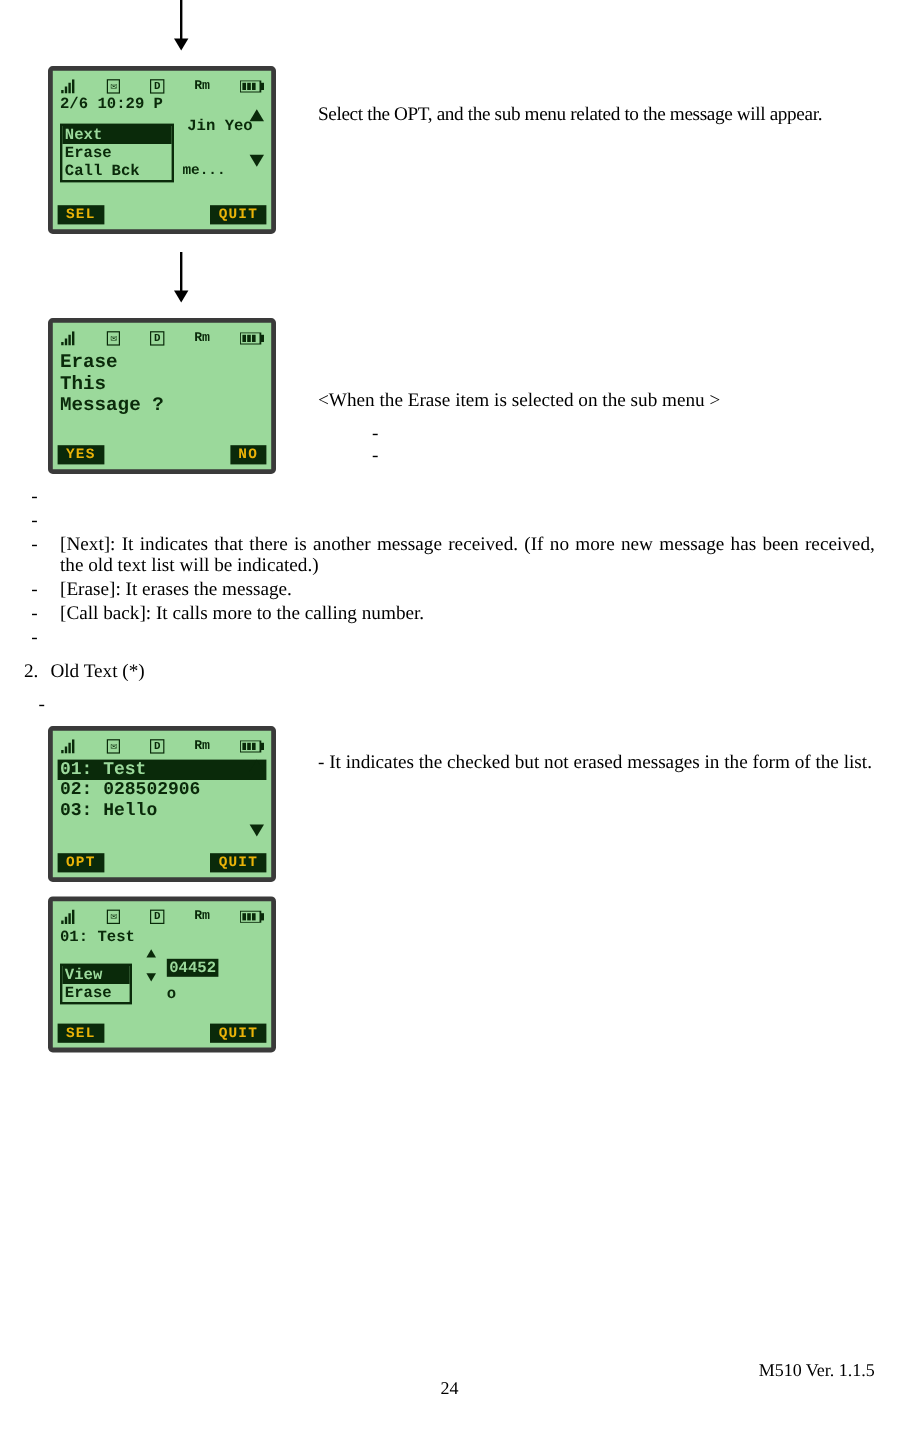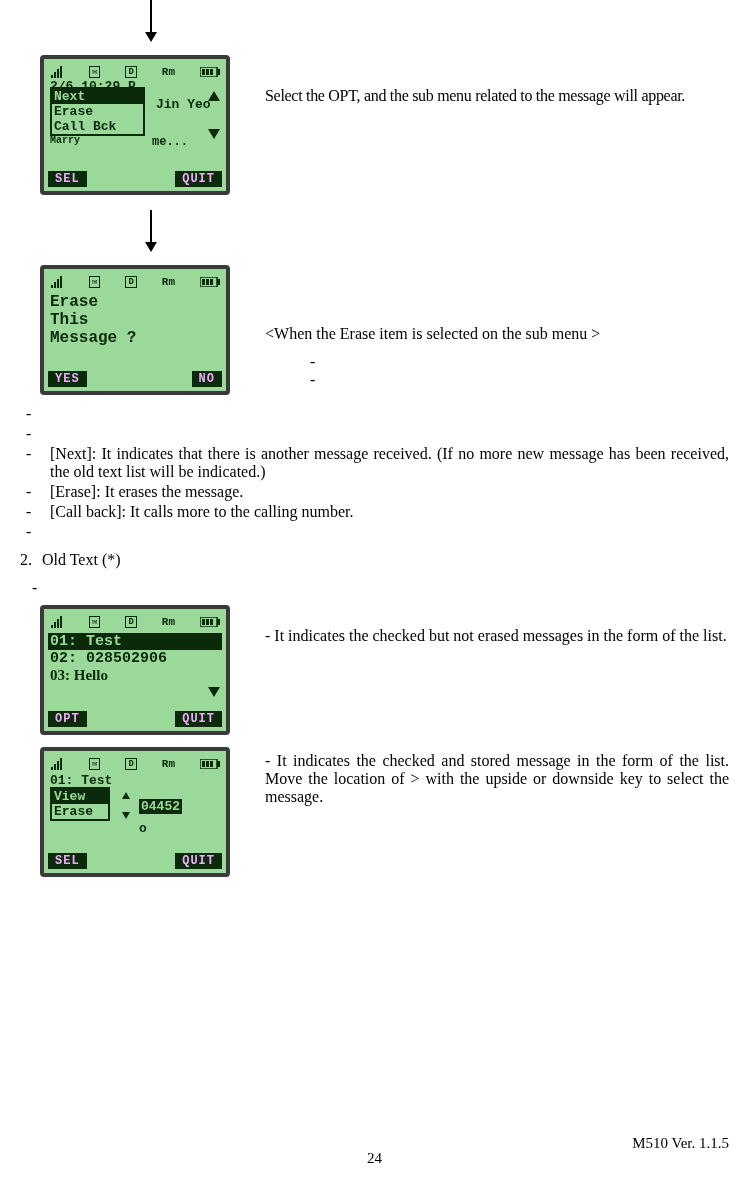--- a/index.html
+++ b/index.html
@@ -73,31 +73,31 @@
     }
     .softkeys {
       position: absolute;
       bottom: 4px;
       left: 4px; right: 4px;
       display: flex;
       justify-content: space-between;
     }
     .softkey {
       background: #0a2a0a;
-      color: #f0abfc;
+      color: #eab308;
       font-size: 12px;
       font-weight: bold;
       padding: 1px 7px;
       letter-spacing: 1px;
     }
     .submenu-box {
       border: 2px solid #0a2a0a;
       background: #9bd99b;
       width: 95px;
-      margin-top: 0px;
+      margin-top: 16px;
       position: absolute;
       top: 28px;
       left: 6px;
     }
     .submenu-box .item {
       padding: 0 2px;
       white-space: nowrap;
     }
     .submenu-box .item.hl {
       background: #0a2a0a;
@@ -295,21 +295,21 @@
             <rect x="0" y="0" width="17" height="10" fill="none" stroke="#0a2a0a" stroke-width="1.5"></rect>
             <rect x="17" y="2" width="3" height="6" fill="#0a2a0a"></rect>
             <rect x="2" y="2" width="3" height="6" fill="#0a2a0a"></rect>
             <rect x="6" y="2" width="3" height="6" fill="#0a2a0a"></rect>
             <rect x="10" y="2" width="3" height="6" fill="#0a2a0a"></rect>
           </svg>
       </span>
     </div>
     <div class="screen-body-line hl" style="font-size:15px;">01: Test</div>
     <div class="screen-body-line" style="font-size:15px;">02: 028502906</div>
-    <div class="screen-body-line" style="font-size:15px;font-family:Liberation Serif, serif;">03: Hello</div>
+    <div class="screen-body-line" style="font-size:15px;">03: Hello</div>
     <span class="scroll-indicator" style="top:24px;"><span class="triangle-up"></span></span>
     <span class="scroll-indicator" style="top:78px;"><span class="triangle-down"></span></span>
     <div class="softkeys">
       <span class="softkey">OPT</span>
       <span class="softkey">QUIT</span>
     </div>
   </div>
   <div class="desc-side justify" style="padding-top:22px;">- It indicates the checked but not erased messages in the form of the list.</div>
 </div>
 
@@ -341,19 +341,18 @@
       <div class="item hl">View</div>
       <div class="item">Erase</div>
     </div>
     <span class="scroll-indicator" style="top:40px; right:96px;"><span class="triangle-up" style="border-bottom-width:7px; border-left-width:4px; border-right-width:4px;"></span></span>
     <span class="scroll-indicator" style="top:60px; right:96px;"><span class="triangle-down" style="border-top-width:7px; border-left-width:4px; border-right-width:4px;"></span></span>
     <div class="softkeys">
       <span class="softkey">SEL</span>
       <span class="softkey">QUIT</span>
     </div>
   </div>
-  <div class="desc-side justify" style="padding-top:5px;">- It indicates the checked and stored message in the form of the list. Move the location of &gt; with the upside or downside key to select the message.</div>
 </div>
 
 <div class="footer">
   <span class="page">24</span>
   <span class="ver">M510    Ver. 1.1.5</span>
 </div>
 
 </body></html>

